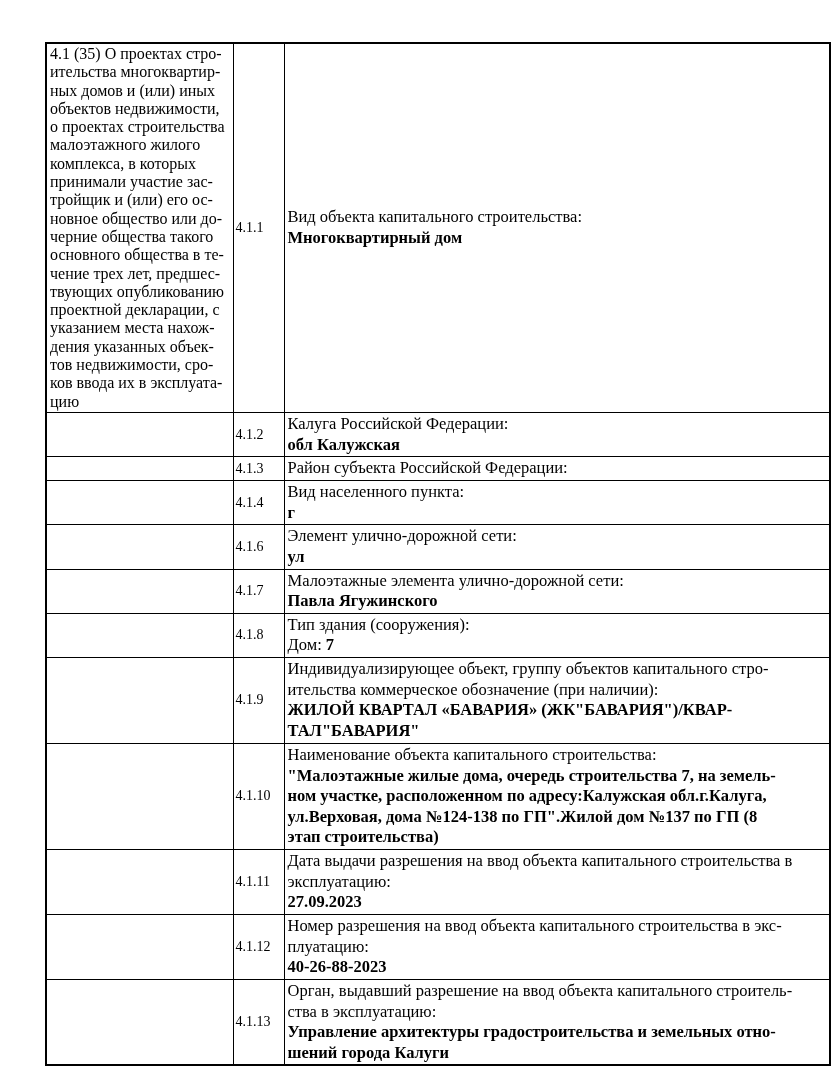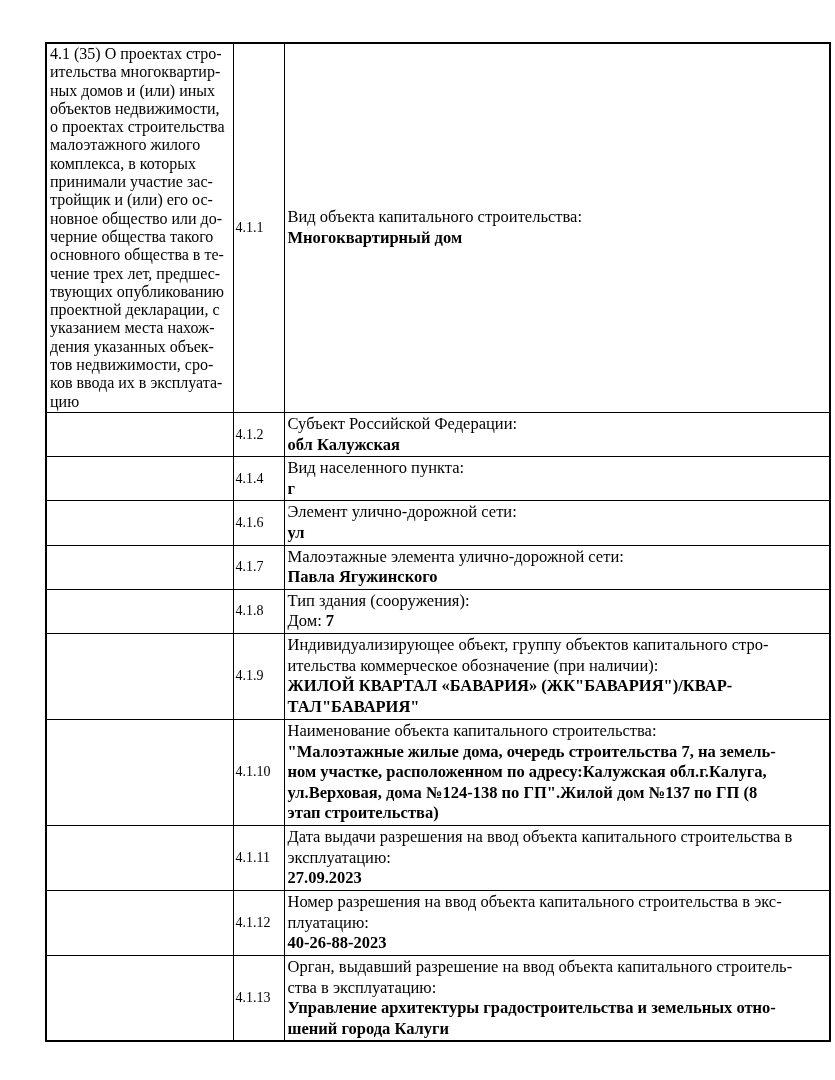--- a/index.html
+++ b/index.html
@@ -106,22 +106,30 @@
         <td class="num-cell">4.1.1</td>
         <td class="content-cell">
           <div class="cell-label">Вид объекта капитального строительства:</div>
           <div class="cell-value"><span class="value-main">Многоквартирный дом</span></div>
         </td>
       </tr>
       <tr class="r2">
         <td class="desc-cell"></td>
         <td class="num-cell">4.1.2</td>
         <td class="content-cell">
-          <div class="cell-label">Субъект Российской Федерации:</div>
+          <div class="cell-label">Калуга Российской Федерации:</div>
           <div class="cell-value"><span class="value-main">обл Калужская</span></div>
+        </td>
+      </tr>
+      <tr class="r3">
+        <td class="desc-cell"></td>
+        <td class="num-cell">4.1.3</td>
+        <td class="content-cell">
+          <div class="cell-label">Район субъекта Российской Федерации:</div>
+          <div class="cell-value"></div>
         </td>
       </tr>
       <tr class="r4">
         <td class="desc-cell"></td>
         <td class="num-cell">4.1.4</td>
         <td class="content-cell">
           <div class="cell-label">Вид населенного пункта:</div>
           <div class="cell-value"><span class="value-main">г</span></div>
         </td>
       </tr>

